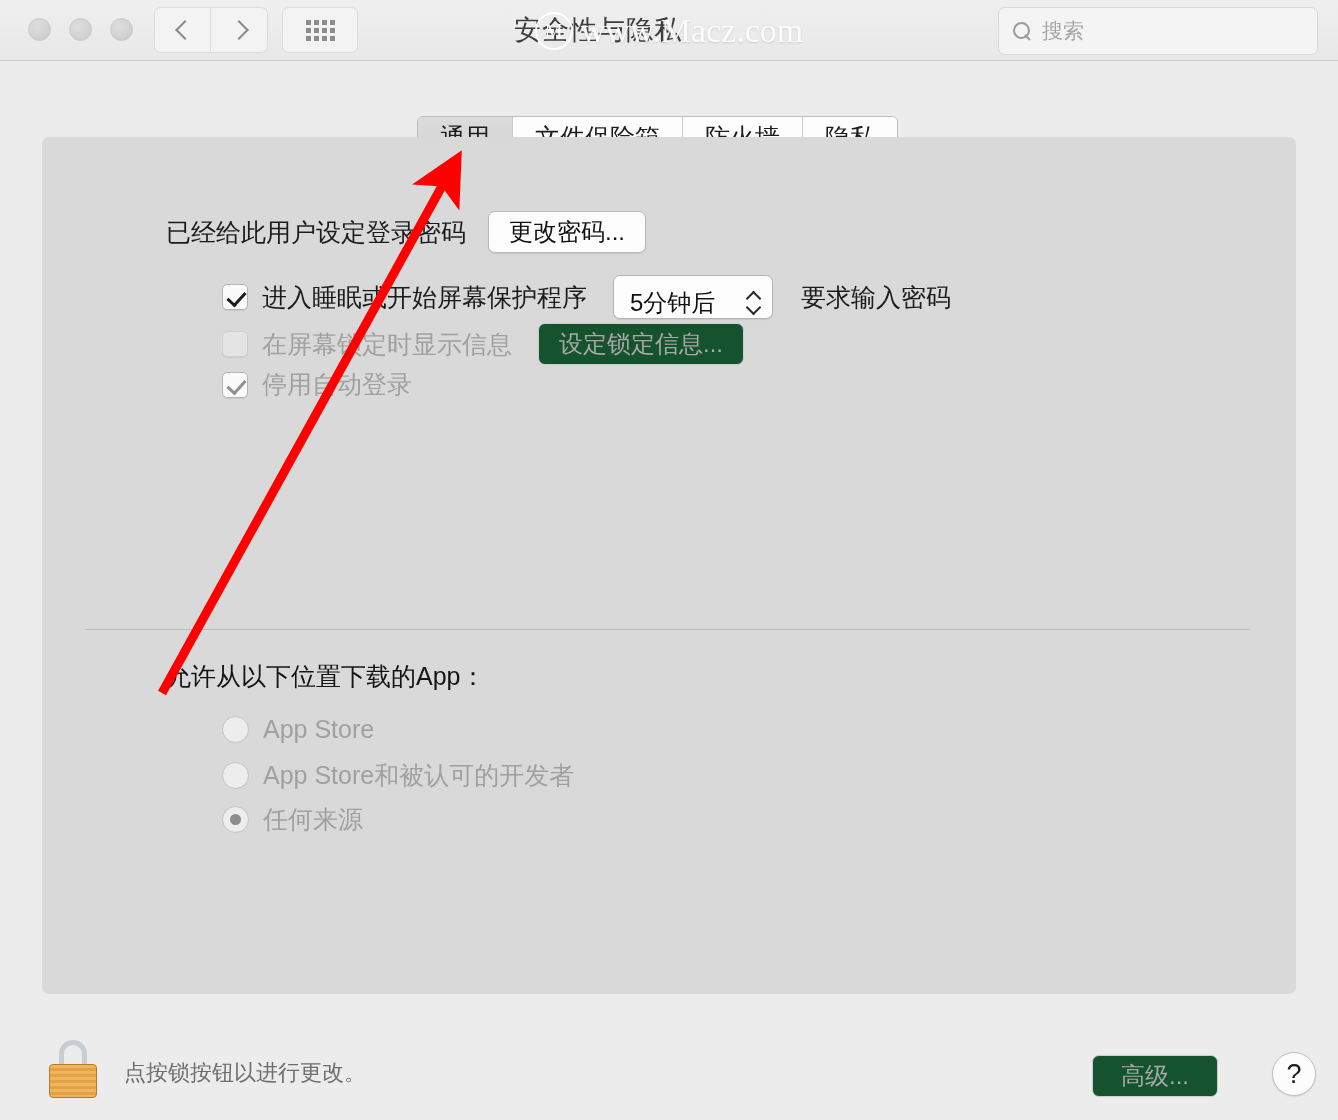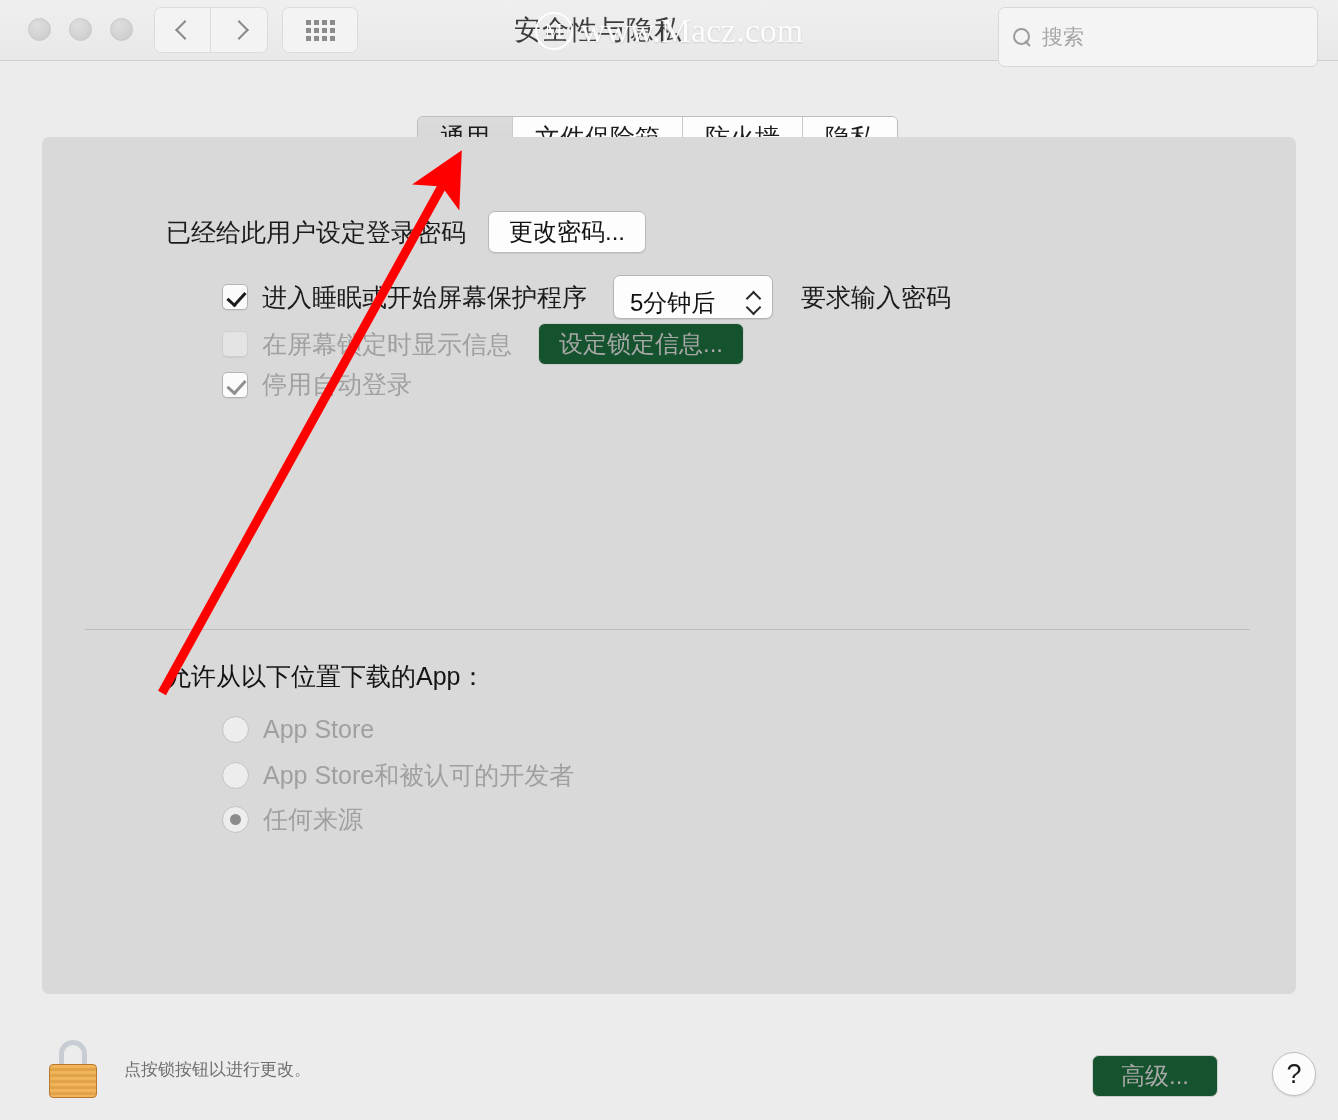--- a/index.html
+++ b/index.html
@@ -61,21 +61,21 @@
     display: flex; align-items: center; justify-content: center;
     font-family: "Liberation Serif", serif; font-size: 20px; color: rgba(255,255,255,0.95);
   }
   .wm-text {
     font-family: "Liberation Serif", serif; font-size: 34px;
     color: rgba(255,255,255,0.93);
     text-shadow: 0 1px 2px rgba(150,150,150,0.35);
   }
 
   .searchbox {
-    position: absolute; right: 20px; top: 7px; width: 320px; height: 60px;
+    position: absolute; right: 20px; top: 7px; width: 320px; height: 48px;
     background: #f4f4f4; border: 1px solid #d8d8d8; border-radius: 7px;
     display: flex; align-items: center; padding-left: 14px; gap: 10px;
   }
   .mag { width: 19px; height: 19px; position: relative; flex: 0 0 auto; }
   .mag::before {
     content: ""; position: absolute; left: 0; top: 0; width: 13px; height: 13px;
     border: 2px solid #9b9b9b; border-radius: 50%;
   }
   .mag::after {
     content: ""; position: absolute; left: 12px; top: 12px; width: 7px; height: 2px;
@@ -168,21 +168,21 @@
   .shackle {
     position: absolute; left: 11px; top: 0; width: 28px; height: 30px;
     border: 5px solid #c8cdd3; border-bottom: none; border-radius: 15px 15px 0 0;
     background: transparent;
   }
   .lockbody {
     position: absolute; left: 1px; top: 24px; width: 48px; height: 34px; border-radius: 4px;
     background: repeating-linear-gradient(to bottom, #f0b45a 0px, #f0b45a 3px, #e2a247 3px, #e2a247 6px);
     border: 1.5px solid #b9772c;
   }
-  .bottom-text { position: absolute; left: 124px; top: 1058px; font-size: 17px; color: #6e6e6e; }
+  .bottom-text { position: absolute; left: 124px; top: 1058px; font-size: 22px; color: #6e6e6e; }
   .adv-btn { position: absolute; right: 120px; top: 1055px; width: 126px; height: 42px; }
   .help-btn {
     position: absolute; right: 22px; top: 1052px; width: 44px; height: 44px; border-radius: 50%;
     background: #fcfcfc; border: 1px solid #c0c0c0; display: flex; align-items: center;
     justify-content: center; font-size: 27px; color: #1b1b1b;
     box-shadow: 0 1px 2px rgba(0,0,0,0.1);
   }
 
   
   .arrow-layer { position: absolute; left: 0; top: 0; width: 1338px; height: 1120px; pointer-events: none; }

